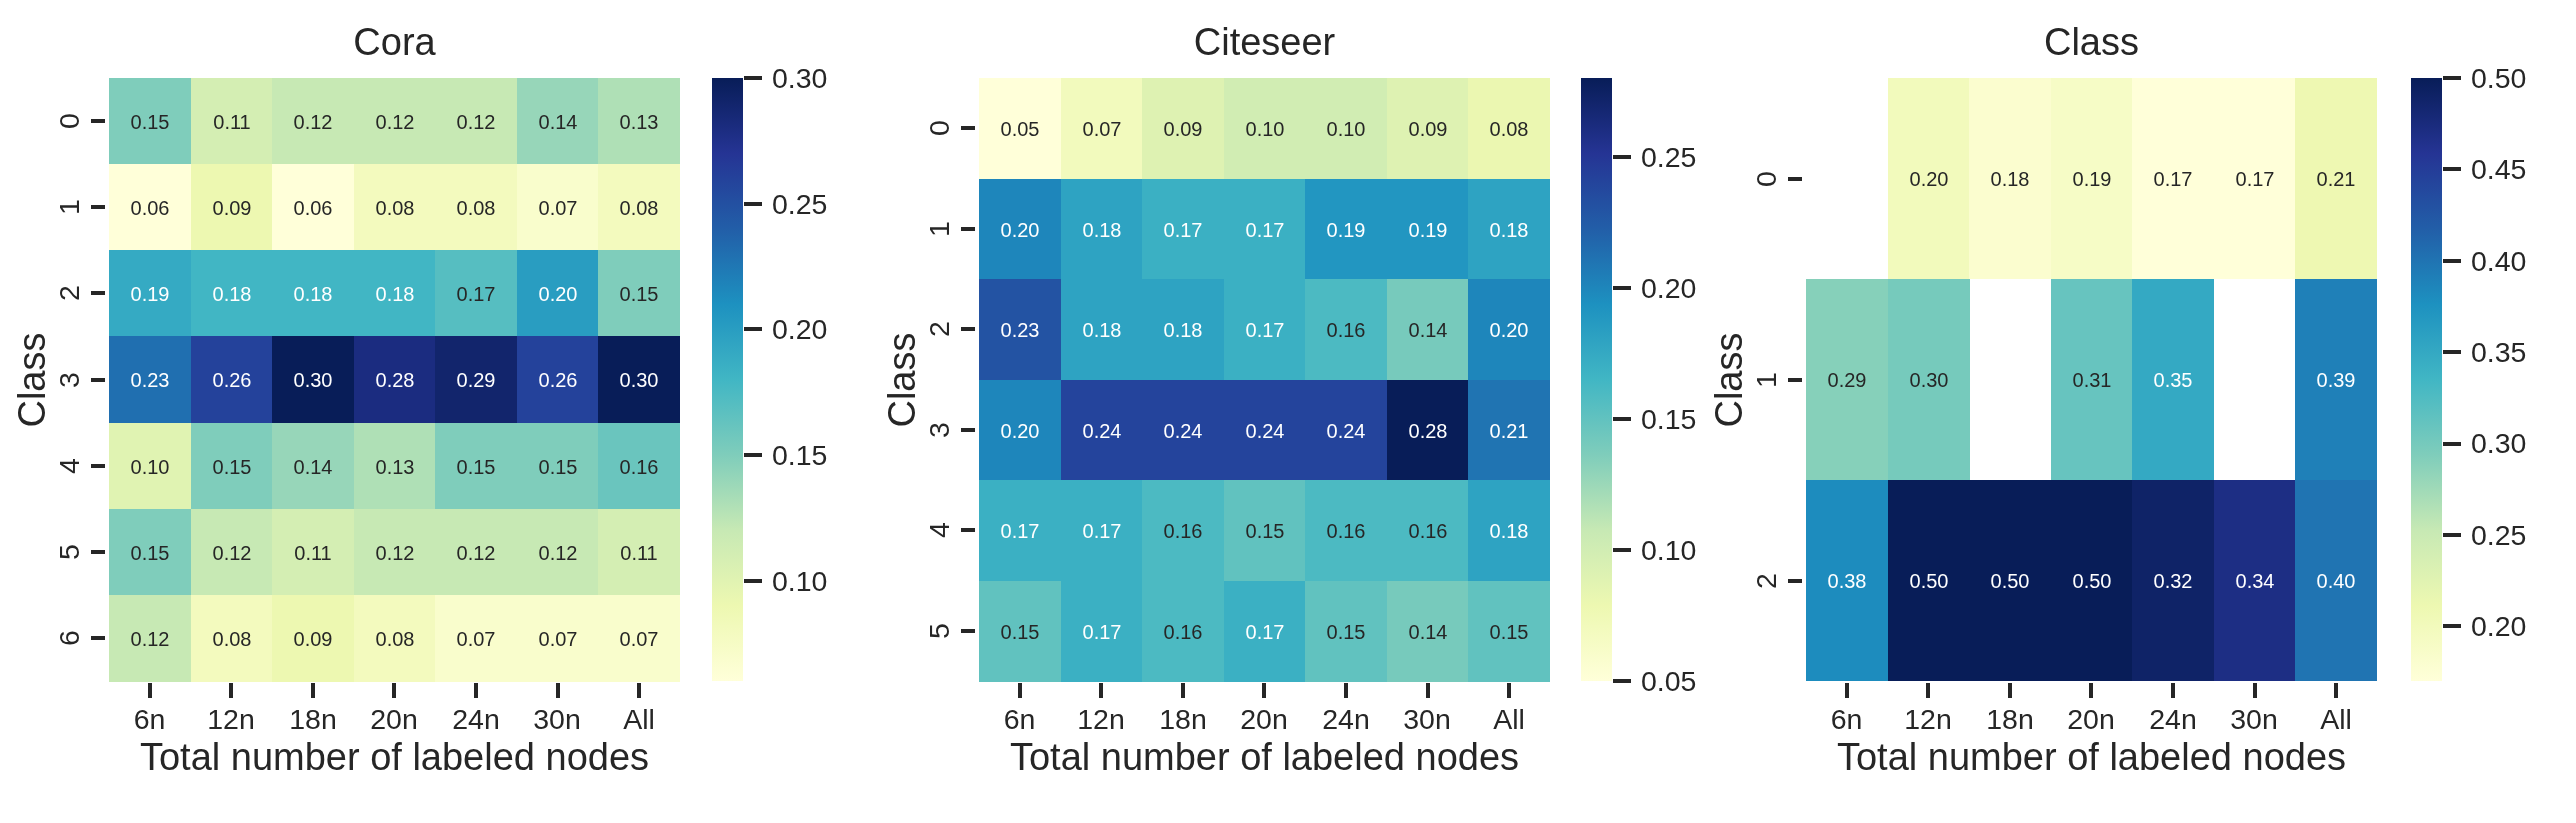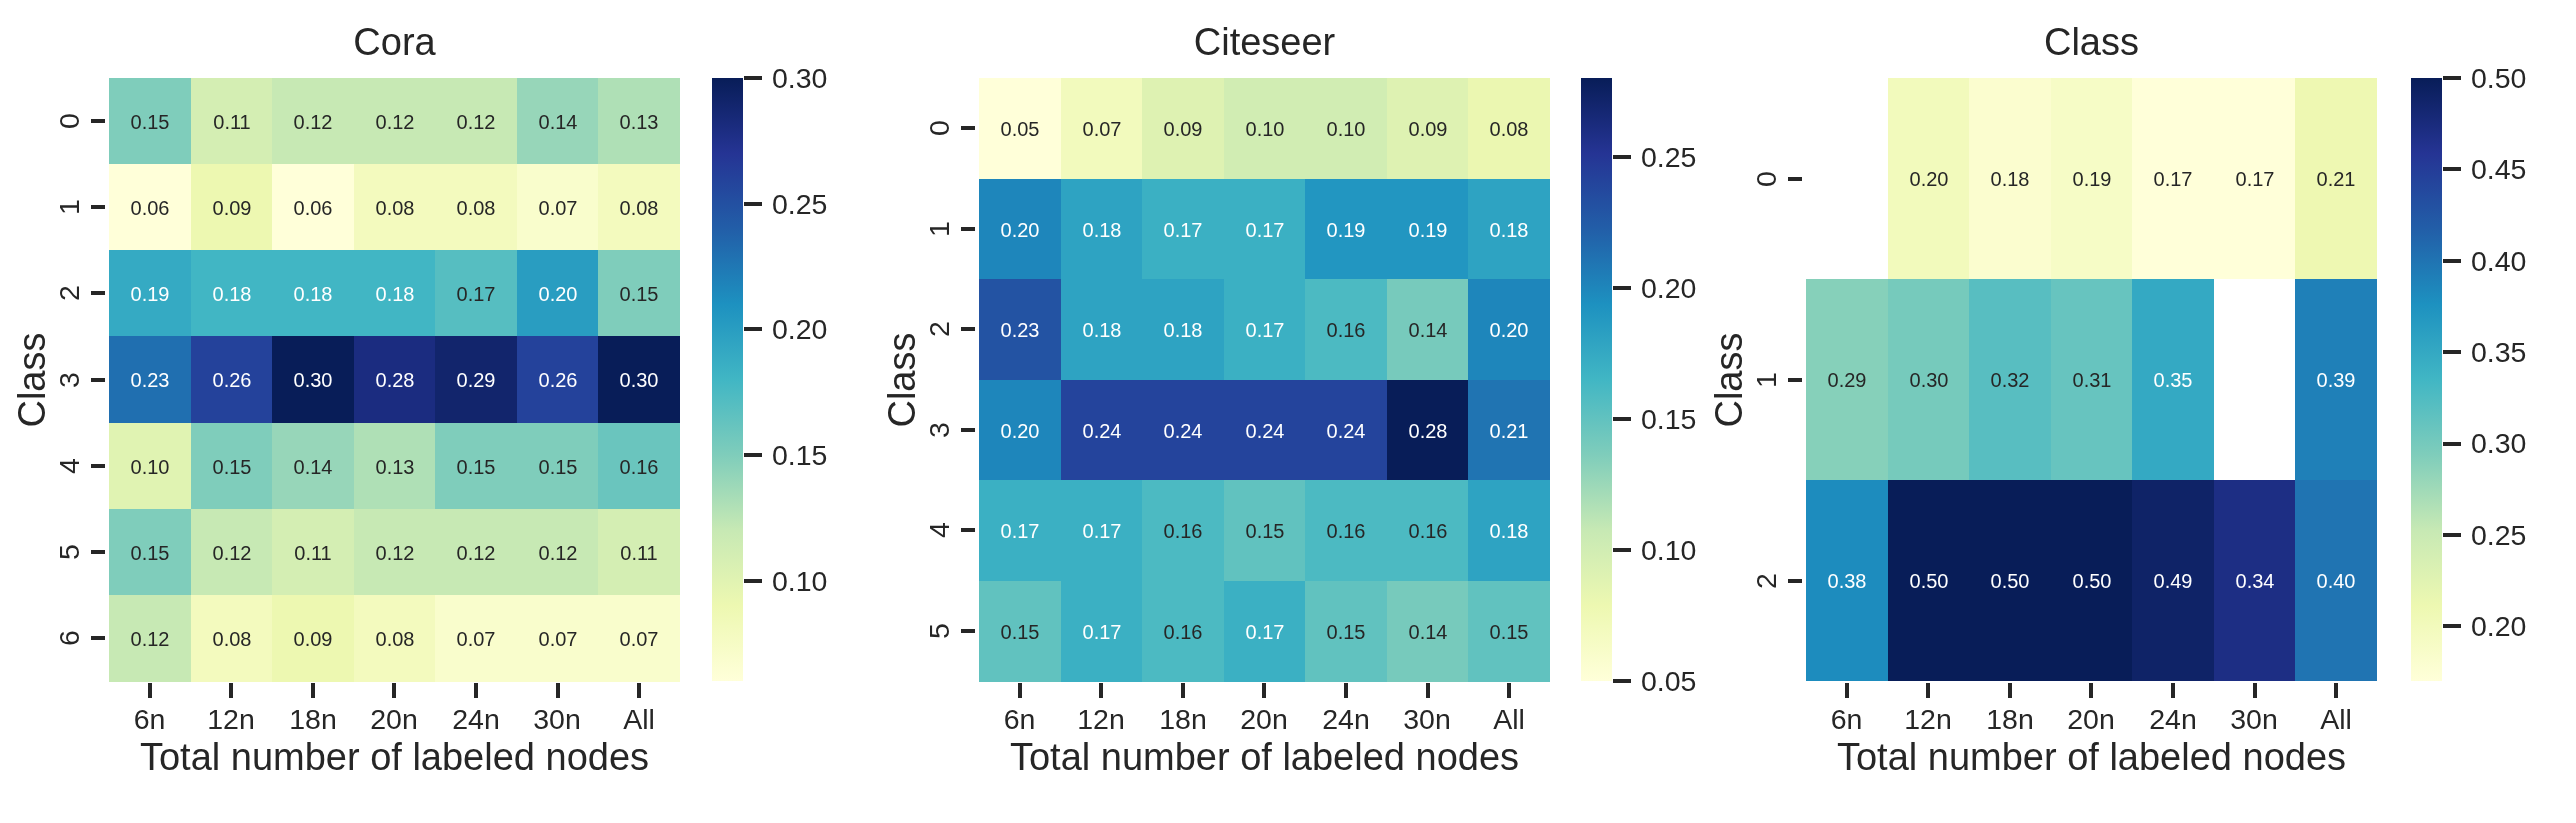--- a/index.html
+++ b/index.html
@@ -533,23 +533,20 @@
         </div>
         <div class="cell" style="left: 489px; top: 0px; width: 82px; height: 201px; background: rgb(238, 248, 178);">
           <span style="color: rgb(38, 38, 38);">0.21</span>
         </div>
         <div class="cell" style="left: 0px; top: 201px; width: 82px; height: 201px; background: rgb(134, 208, 186);">
           <span style="color: rgb(38, 38, 38);">0.29</span>
         </div>
         <div class="cell" style="left: 82px; top: 201px; width: 82px; height: 201px; background: rgb(118, 202, 188);">
           <span style="color: rgb(38, 38, 38);">0.30</span>
         </div>
-        <div class="cell" style="left: 163px; top: 201px; width: 82px; height: 201px; background: rgb(88, 190, 193);">
-          <span style="color: rgb(38, 38, 38);">0.32</span>
-        </div>
         <div class="cell" style="left: 245px; top: 201px; width: 82px; height: 201px; background: rgb(103, 196, 191);">
           <span style="color: rgb(38, 38, 38);">0.31</span>
         </div>
         <div class="cell" style="left: 326px; top: 201px; width: 82px; height: 201px; background: rgb(52, 169, 195);">
           <span style="color: rgb(255, 255, 255);">0.35</span>
         </div>
         <div class="cell" style="left: 489px; top: 201px; width: 82px; height: 201px; background: rgb(31, 128, 184);">
           <span style="color: rgb(255, 255, 255);">0.39</span>
         </div>
         <div class="cell" style="left: 0px; top: 402px; width: 82px; height: 201px; background: rgb(29, 140, 190);">
@@ -558,21 +555,21 @@
         <div class="cell" style="left: 82px; top: 402px; width: 82px; height: 201px; background: rgb(8, 29, 88);">
           <span style="color: rgb(255, 255, 255);">0.50</span>
         </div>
         <div class="cell" style="left: 163px; top: 402px; width: 82px; height: 201px; background: rgb(8, 29, 88);">
           <span style="color: rgb(255, 255, 255);">0.50</span>
         </div>
         <div class="cell" style="left: 245px; top: 402px; width: 82px; height: 201px; background: rgb(8, 29, 88);">
           <span style="color: rgb(255, 255, 255);">0.50</span>
         </div>
         <div class="cell" style="left: 326px; top: 402px; width: 82px; height: 201px; background: rgb(15, 35, 103);">
-          <span style="color: rgb(255, 255, 255);">0.49</span>
+          <span style="color: rgb(255, 255, 255);">0.32</span>
         </div>
         <div class="cell" style="left: 408px; top: 402px; width: 82px; height: 201px; background: rgb(29, 46, 132);">
           <span style="color: rgb(255, 255, 255);">0.34</span>
         </div>
         <div class="cell" style="left: 489px; top: 402px; width: 82px; height: 201px; background: rgb(32, 116, 178);">
           <span style="color: rgb(255, 255, 255);">0.40</span>
         </div>
       </div>
     <div class="axes x-axis">
         <div class="xtick-dash" style="left: 39px; top: calc(100% + 2.3px);"></div>

